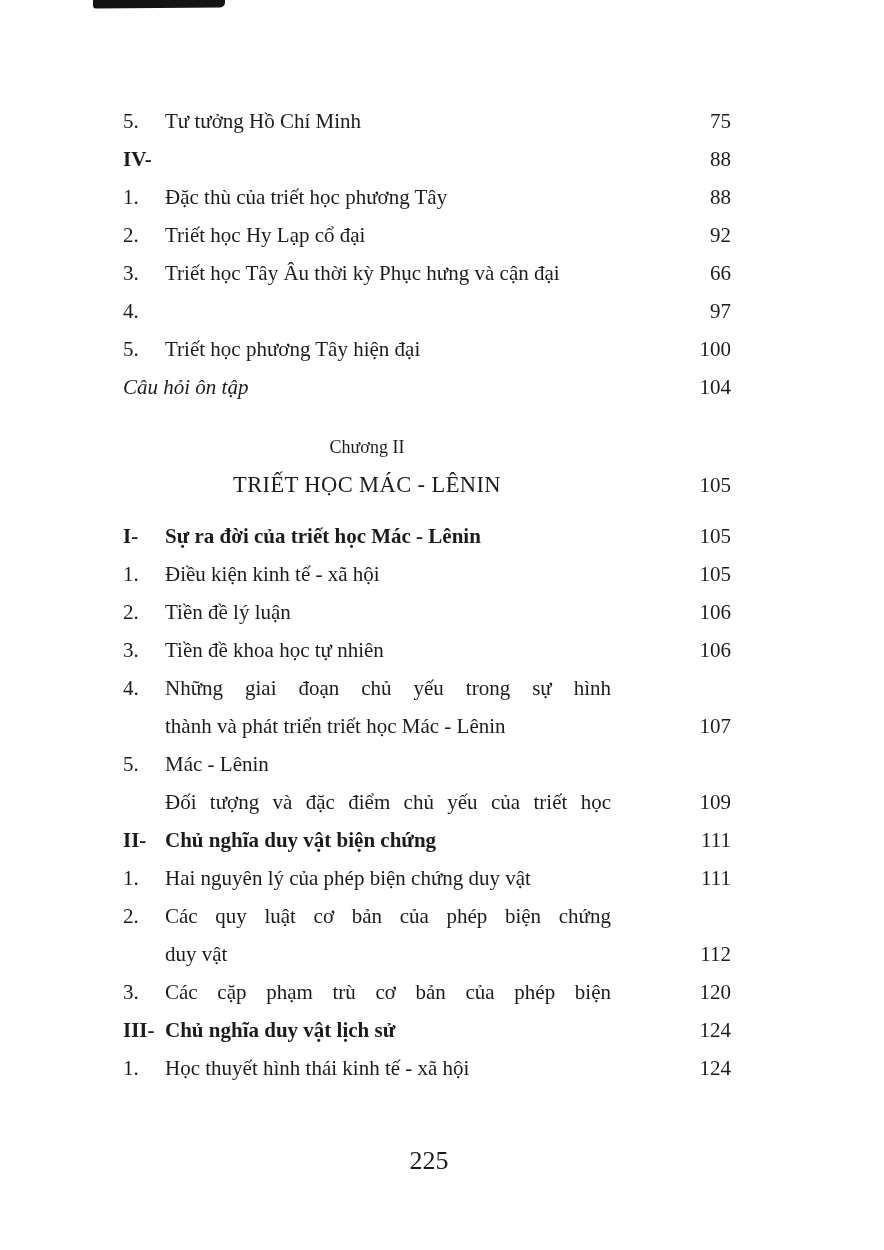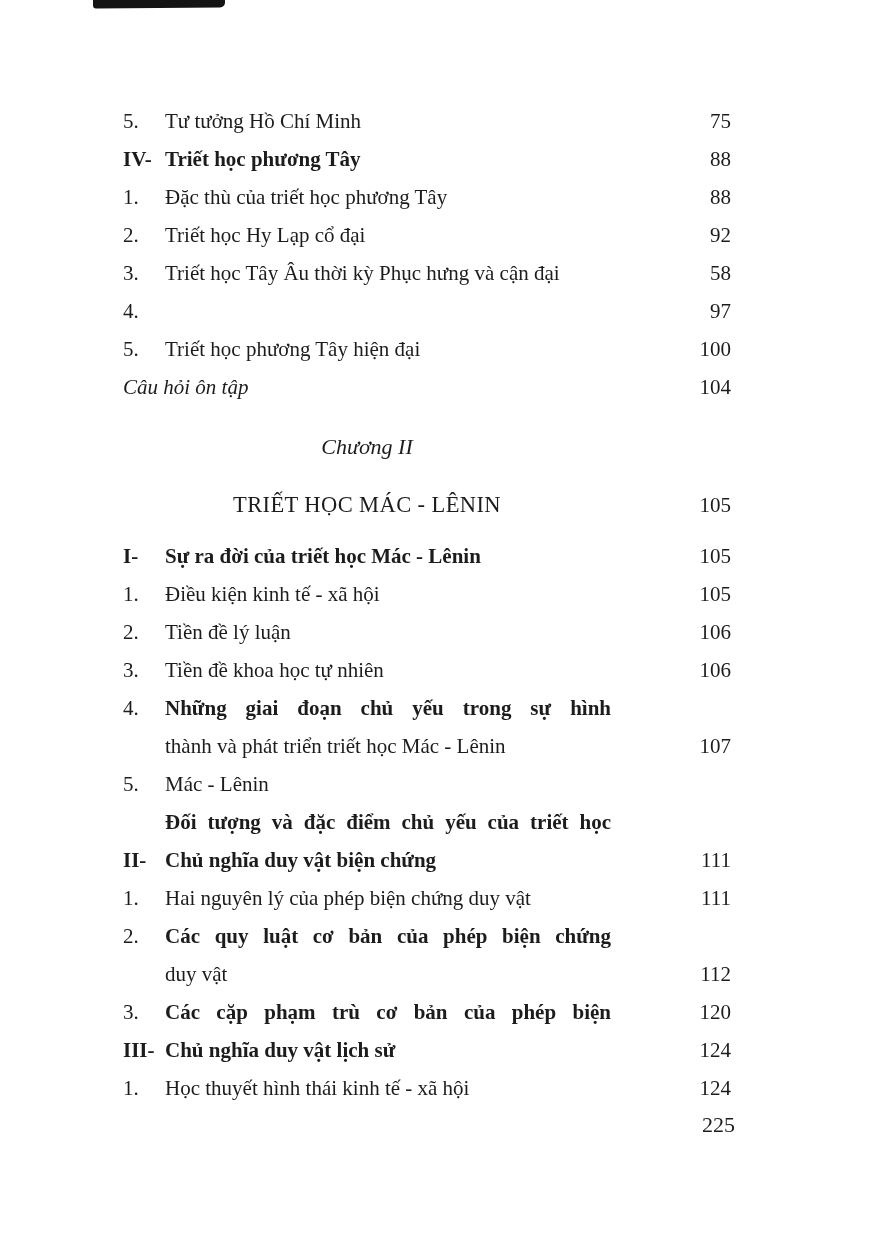--- a/index.html
+++ b/index.html
@@ -45,76 +45,70 @@
   }
   .text {
     flex: 0 0 446px;
     width: 446px;
   }
   .line { white-space: nowrap; }
   .line.justify {
     white-space: normal;
     text-align: justify;
     text-align-last: justify;
-    font-weight: bold;
   }
   .pagenum {
     flex: 1 1 auto;
     text-align: right;
     align-self: flex-end;
   }
   .row.bold .marker,
   .row.bold .text { font-weight: bold; }
   .row.italic .text { font-style: italic; }
   .chapter-row { margin-top: 22px; }
   .chapter-block {
     flex: 0 0 488px;
     width: 488px;
     text-align: center;
   }
   .chapter-line1 {
-    font-style: italic;
-    font-size: 22px;
+    font-size: 18px;
     line-height: 38px;
   }
   .chapter-line2 {
     font-size: 22.5px;
     line-height: 38px;
     letter-spacing: 0.4px;
-    margin-top: 20px;
   }
   .chapter-row + .row { margin-top: 13px; }
   .footer-pagenum {
     position: absolute;
-    top: 1106px;
+    top: 1142px;
     left: 123px;
     width: 612px;
-    text-align: right;
-    font-size: 22px;
+    text-align: center;
+    font-size: 26px;
     line-height: 38px;
   }
 </style>
 </head>
 <body>
 
 <div class="page">
   <div class="scan-artifact"></div>
   <div class="toc">
       <div class="row normal">
         <div class="marker">5.</div>
         <div class="text">
           <div class="line">Tư tưởng Hồ Chí Minh</div>
         </div>
         <div class="pagenum">75</div>
       </div>
       <div class="row bold">
         <div class="marker">IV-</div>
-        <div class="text">
-          <div class="line">Triết học phương Tây</div>
-        </div>
         <div class="pagenum">88</div>
       </div>
       <div class="row normal">
         <div class="marker">1.</div>
         <div class="text">
           <div class="line">Đặc thù của triết học phương Tây</div>
         </div>
         <div class="pagenum">88</div>
       </div>
       <div class="row normal">
@@ -122,21 +116,21 @@
         <div class="text">
           <div class="line">Triết học Hy Lạp cổ đại</div>
         </div>
         <div class="pagenum">92</div>
       </div>
       <div class="row normal">
         <div class="marker">3.</div>
         <div class="text">
           <div class="line">Triết học Tây Âu thời kỳ Phục hưng và cận đại</div>
         </div>
-        <div class="pagenum">58</div>
+        <div class="pagenum">66</div>
       </div>
       <div class="row normal">
         <div class="marker">4.</div>
         <div class="pagenum">97</div>
       </div>
       <div class="row normal">
         <div class="marker">5.</div>
         <div class="text">
           <div class="line">Triết học phương Tây hiện đại</div>
         </div>
@@ -190,20 +184,21 @@
           <div class="line">thành và phát triển triết học Mác - Lênin</div>
         </div>
         <div class="pagenum">107</div>
       </div>
       <div class="row normal">
         <div class="marker">5.</div>
         <div class="text">
           <div class="line">Mác - Lênin</div>
           <div class="line justify">Đối tượng và đặc điểm chủ yếu của triết học</div>
         </div>
+        <div class="pagenum">109</div>
       </div>
       <div class="row bold">
         <div class="marker">II-</div>
         <div class="text">
           <div class="line">Chủ nghĩa duy vật biện chứng</div>
         </div>
         <div class="pagenum">111</div>
       </div>
       <div class="row normal">
         <div class="marker">1.</div>

